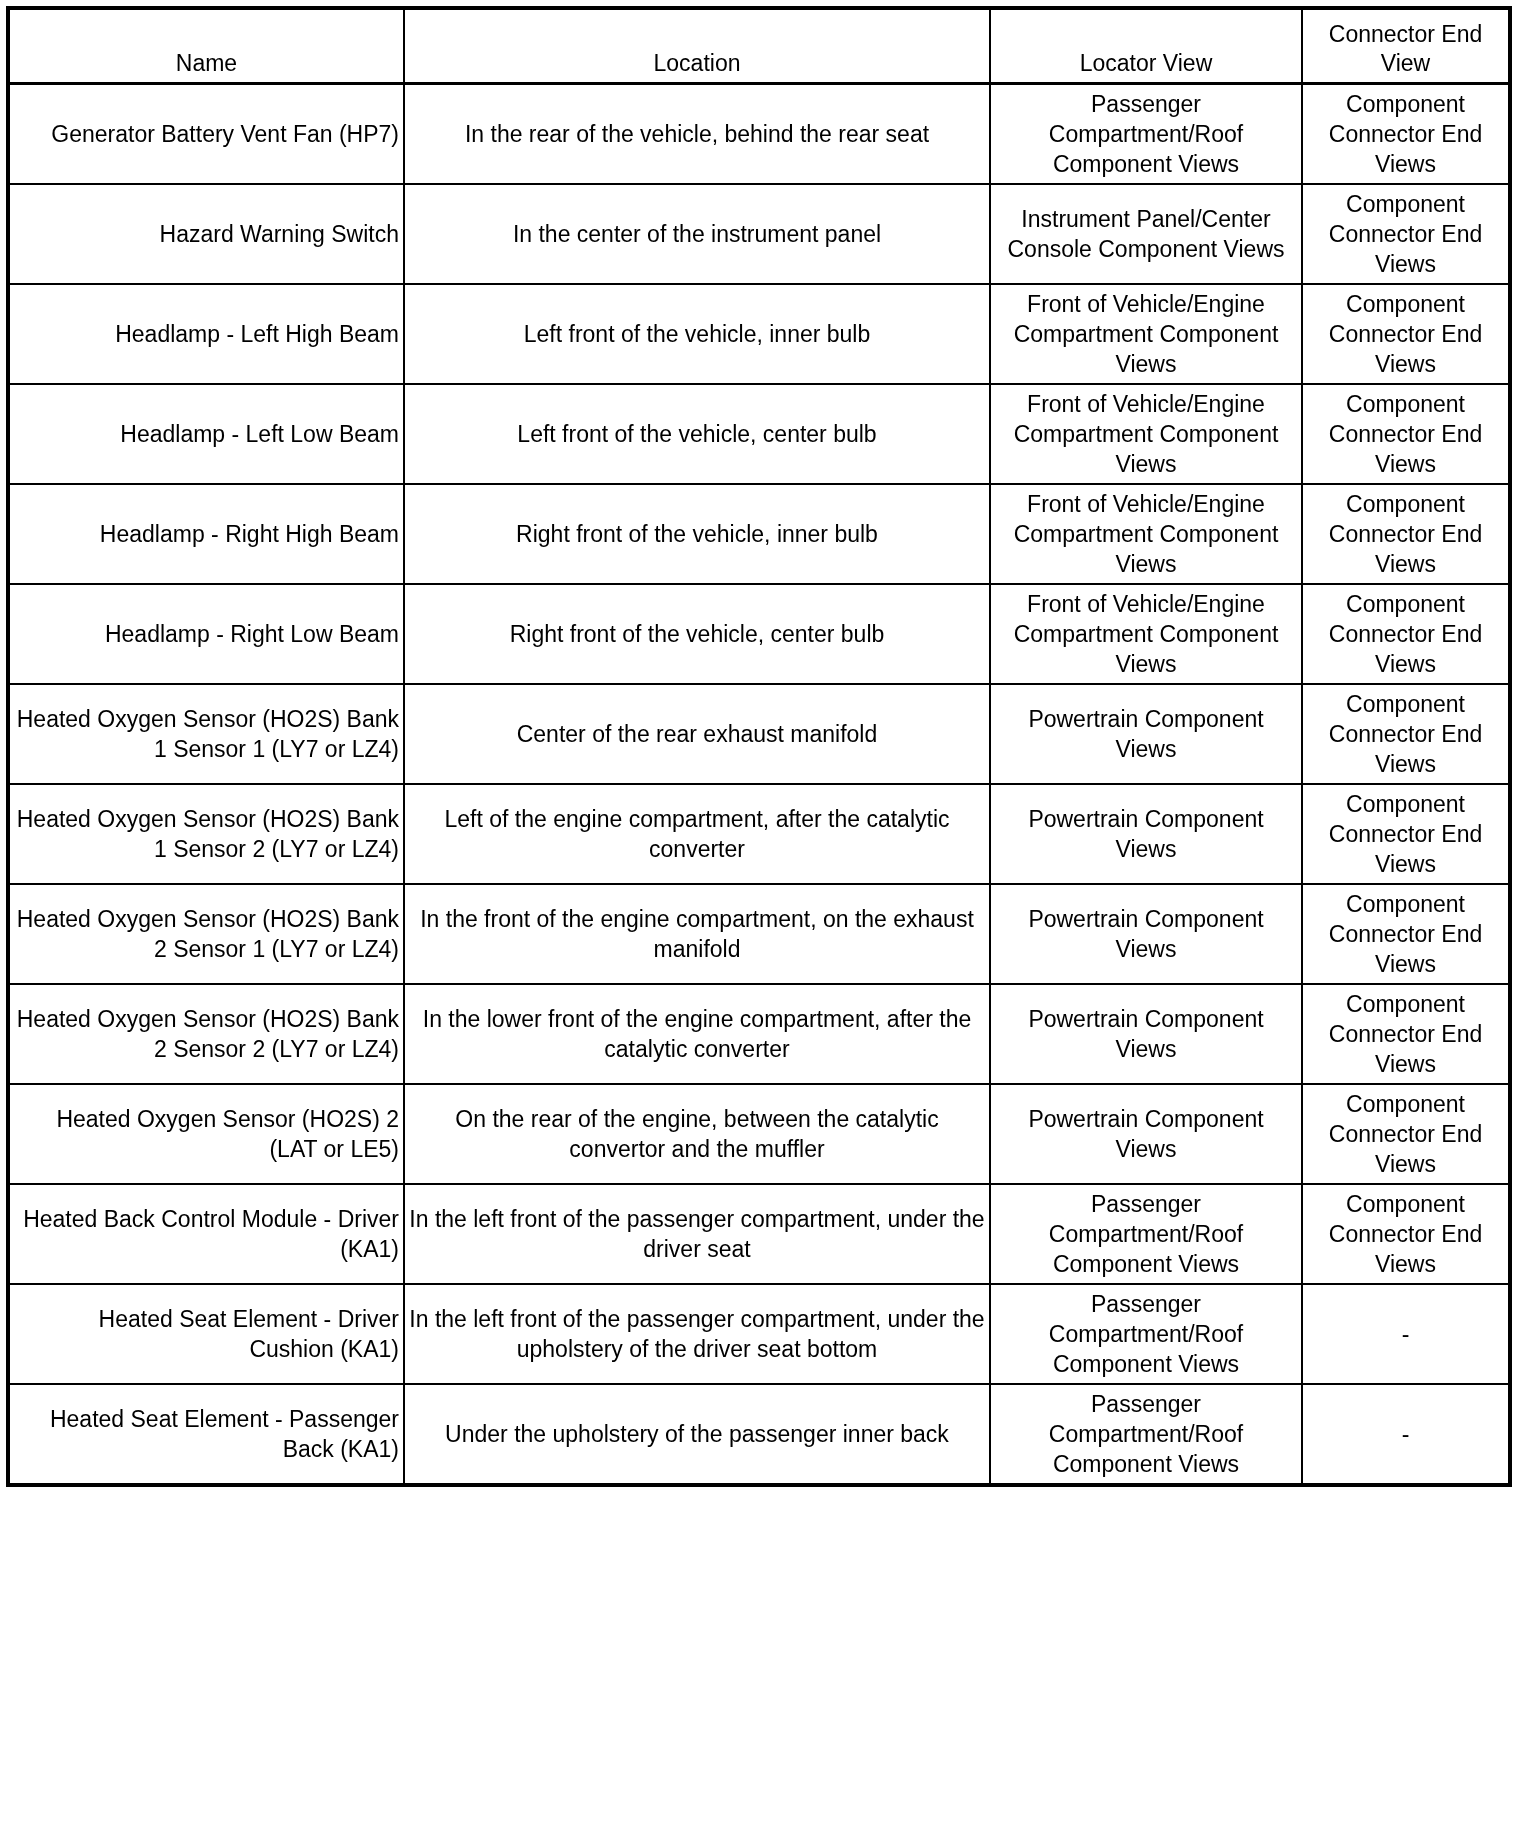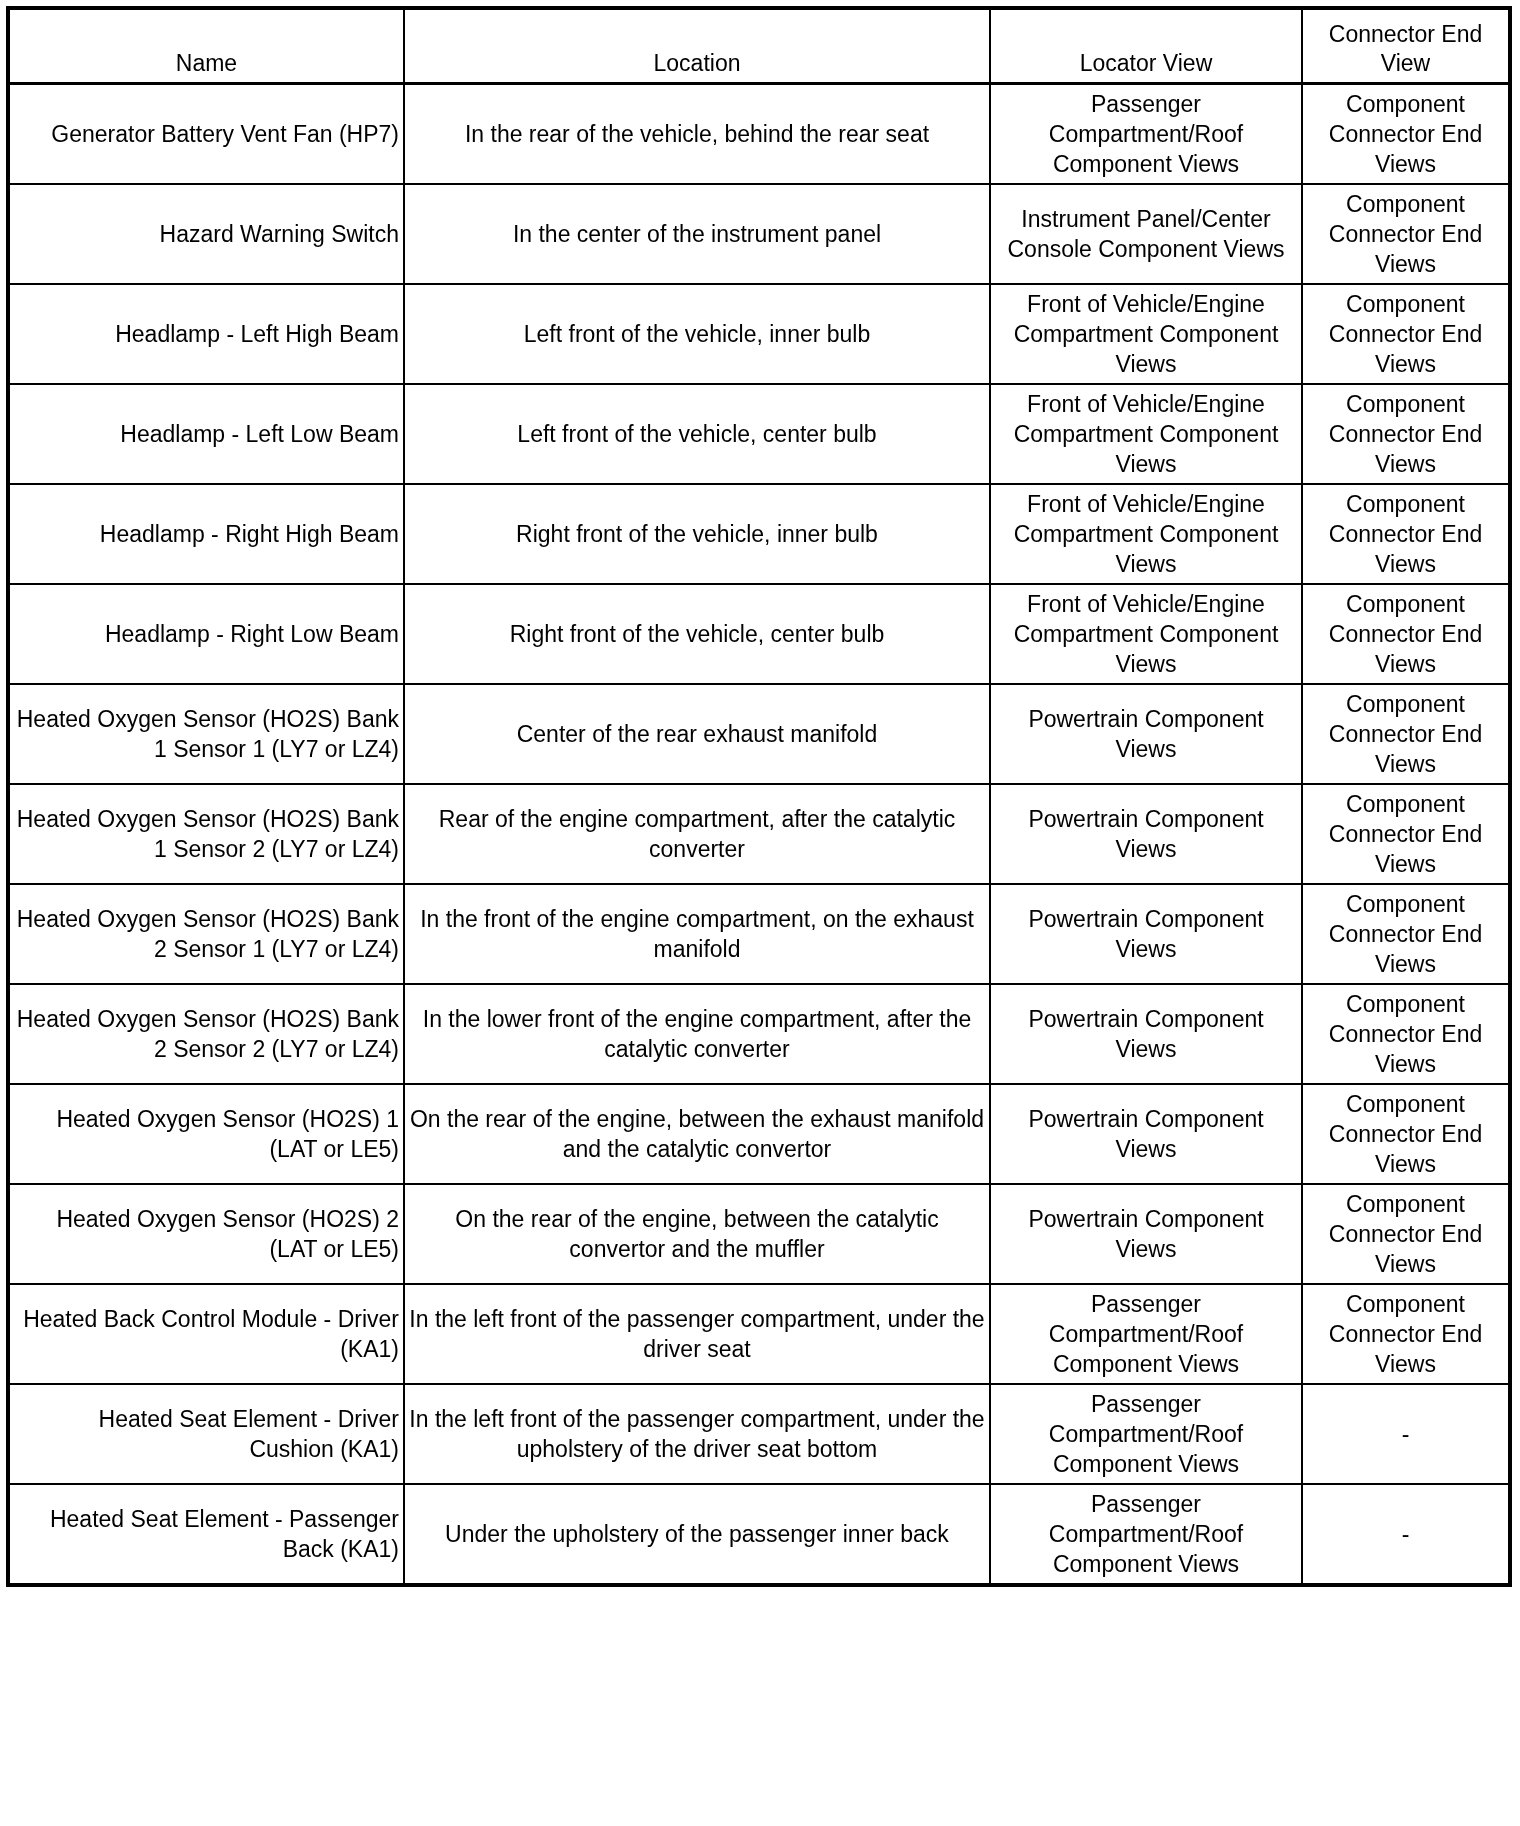--- a/index.html
+++ b/index.html
@@ -93,39 +93,33 @@
         <td class="conn">Component Connector End Views</td>
       </tr>
       <tr>
         <td class="name">Heated Oxygen Sensor (HO2S) Bank 1 Sensor 1 (LY7 or LZ4)</td>
         <td class="loc">Center of the rear exhaust manifold</td>
         <td class="locator">Powertrain Component Views</td>
         <td class="conn">Component Connector End Views</td>
       </tr>
       <tr>
         <td class="name">Heated Oxygen Sensor (HO2S) Bank 1 Sensor 2 (LY7 or LZ4)</td>
-        <td class="loc">Rear of the engine compartment, after the catalytic converter</td>
+        <td class="loc">Left of the engine compartment, after the catalytic converter</td>
         <td class="locator">Powertrain Component Views</td>
         <td class="conn">Component Connector End Views</td>
       </tr>
       <tr>
         <td class="name">Heated Oxygen Sensor (HO2S) Bank 2 Sensor 1 (LY7 or LZ4)</td>
         <td class="loc">In the front of the engine compartment, on the exhaust manifold</td>
         <td class="locator">Powertrain Component Views</td>
         <td class="conn">Component Connector End Views</td>
       </tr>
       <tr>
         <td class="name">Heated Oxygen Sensor (HO2S) Bank 2 Sensor 2 (LY7 or LZ4)</td>
         <td class="loc">In the lower front of the engine compartment, after the catalytic converter</td>
-        <td class="locator">Powertrain Component Views</td>
-        <td class="conn">Component Connector End Views</td>
-      </tr>
-      <tr>
-        <td class="name">Heated Oxygen Sensor (HO2S) 1 (LAT or LE5)</td>
-        <td class="loc">On the rear of the engine, between the exhaust manifold and the catalytic convertor</td>
         <td class="locator">Powertrain Component Views</td>
         <td class="conn">Component Connector End Views</td>
       </tr>
       <tr>
         <td class="name">Heated Oxygen Sensor (HO2S) 2 (LAT or LE5)</td>
         <td class="loc">On the rear of the engine, between the catalytic convertor and the muffler</td>
         <td class="locator">Powertrain Component Views</td>
         <td class="conn">Component Connector End Views</td>
       </tr>
       <tr>

